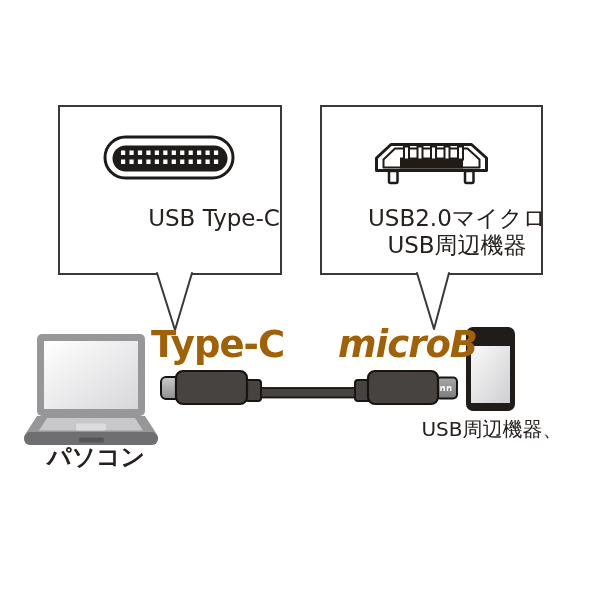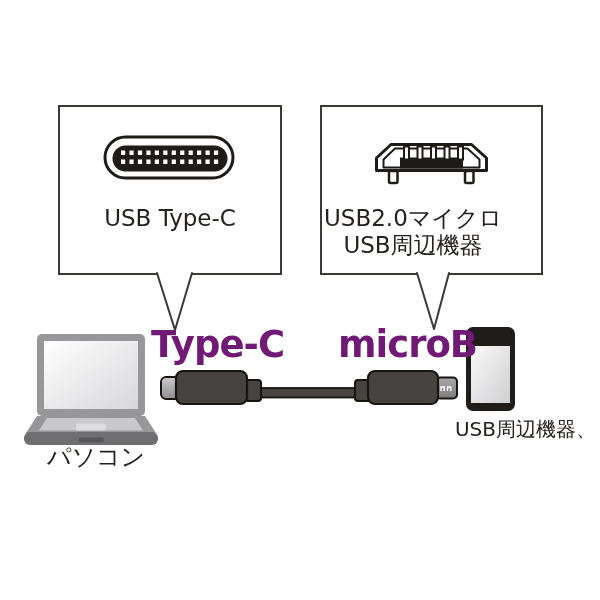--- a/index.html
+++ b/index.html
@@ -8,36 +8,36 @@
     font-family:"DejaVu Sans","Liberation Sans",sans-serif;color:#26211e;
   }
   .callout-box{
     position:absolute;background:#ffffff;border:2px solid #3c3835;box-sizing:border-box;
   }
   #callout-type-c{left:58px;top:105px;width:224px;height:170px;}
   #callout-micro-b{left:320px;top:105px;width:223px;height:170px;}
   #diagram-svg{position:absolute;left:0;top:0;width:600px;height:600px;}
   .callout-text{
     position:absolute;text-align:center;font-size:23px;line-height:27px;
-    letter-spacing:0px;white-space:nowrap;
+    letter-spacing:0px;white-space:nowrap;margin-left:44px;
   }
   #callout-type-c-text{left:58px;top:205px;width:224px;}
   #callout-micro-b-text{left:320px;top:205px;width:186px;}
   .plug-label{
     position:absolute;font-weight:700;font-size:37px;line-height:38px;
-    letter-spacing:-1px;white-space:nowrap;color:#701a75;
+    letter-spacing:-1px;white-space:nowrap;color:#a16207;
   }
   #type-c-label{left:151px;top:326px;}
-  #micro-b-label{left:338px;top:326px;}
+  #micro-b-label{left:338px;top:326px;font-style:italic;}
   #computer-label{
     position:absolute;left:26px;top:443px;width:140px;text-align:center;
-    font-size:24px;line-height:28px;white-space:nowrap;
+    font-size:24px;line-height:28px;white-space:nowrap;font-weight:bold;
   }
   #peripheral-caption{
-    position:absolute;left:388px;top:419px;width:208px;text-align:right;
+    position:absolute;left:388px;top:419px;width:208px;text-align:center;
     font-size:20px;line-height:21.5px;white-space:nowrap;
   }
 </style>
 </head>
 <body>
 
 <div id="canvas">
 
   <div id="callout-type-c" class="callout-box"></div>
   <div id="callout-micro-b" class="callout-box"></div>

